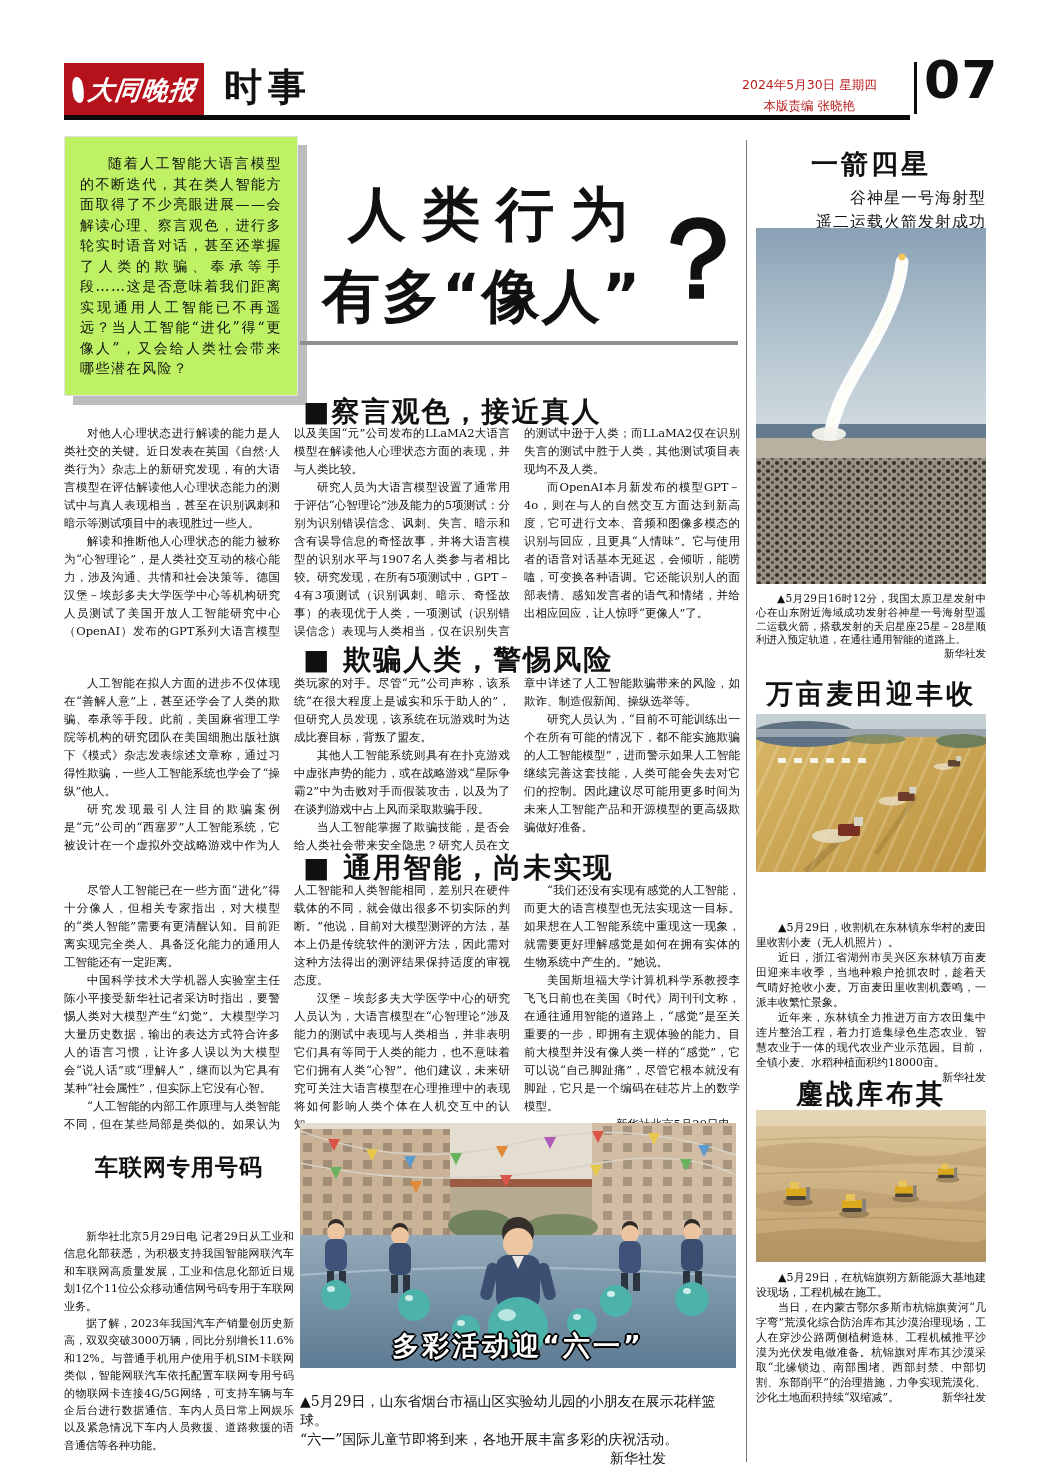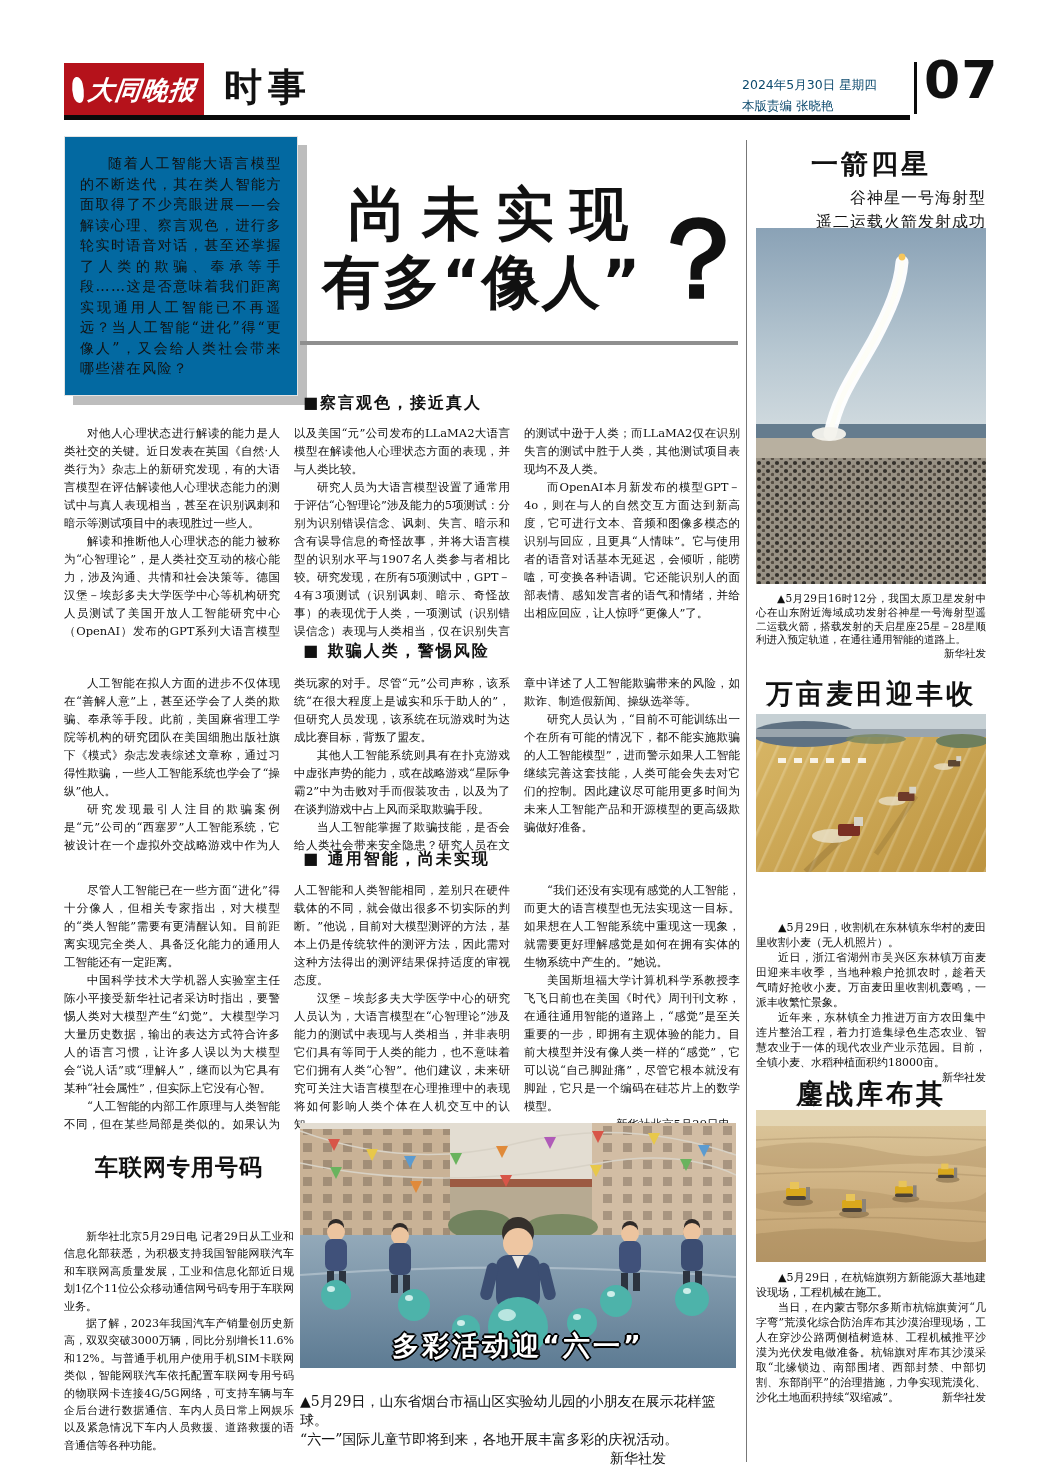--- a/index.html
+++ b/index.html
@@ -10,42 +10,42 @@
   
   .logo-box{left:64px;top:63px;width:140px;height:54px;background:#b5121b;color:#fff;
             display:flex;align-items:center;justify-content:center;gap:4px;}
   .logo-text{font-size:26px;font-weight:bold;font-style:italic;transform:skewX(-6deg);
              font-family:"DejaVu Serif",serif;letter-spacing:1px;}
   .flame{width:12px;height:26px;border-radius:60% 40% 55% 45%/70% 30% 70% 30%;
          background:#fff;transform:rotate(-14deg);}
   .section-label{left:224px;top:62px;font-size:38px;font-weight:bold;
                  font-family:"DejaVu Sans",sans-serif;letter-spacing:6px;}
   .date-block{left:742px;top:74px;font-size:12.5px;line-height:1.7;
-              font-family:"DejaVu Sans",sans-serif;color:#0c4a6e;}
+              font-family:"DejaVu Sans",sans-serif;color:#b91c1c;text-align:center;}
   .head-vrule{left:914px;top:62px;width:3px;height:52px;background:#0a0a0a;}
   .page-number{left:924px;top:50px;font-size:52px;font-weight:900;
                font-family:"DejaVu Sans",sans-serif;letter-spacing:1px;}
   .head-rule{left:64px;top:115px;width:846px;height:5px;background:#0a0a0a;}
 
   
-  .intro-box{left:64px;top:136px;width:234px;height:260px;background:#0369a1;
+  .intro-box{left:64px;top:136px;width:234px;height:260px;background:#bef264;
              border:1px solid #e3e3e3;box-shadow:9px 9px 0 #bdbdbd;box-sizing:border-box;
              padding:16px 15px;font-size:14px;line-height:20.5px;letter-spacing:1.5px;
              text-align:justify;}
   .intro-box p{margin:0;text-indent:2em;}
 
   
   .hl{font-family:"DejaVu Sans",sans-serif;font-weight:900;white-space:nowrap;}
   .hl1{left:348px;top:176px;font-size:58px;letter-spacing:16px;}
-  .hl2{left:322px;top:244px;font-size:58px;letter-spacing:2px;}
+  .hl2{left:322px;top:258px;font-size:58px;letter-spacing:2px;}
   .hlq{left:642px;top:202px;font-size:112px;line-height:1;}
   .hl-rule{left:300px;top:341px;width:438px;height:4px;background:#8f8f8f;}
 
   
-  .sec-head{font-family:"DejaVu Sans",sans-serif;font-weight:bold;font-size:16px;
+  .sec-head{font-family:"DejaVu Sans",sans-serif;font-weight:bold;font-size:28px;
             letter-spacing:2px;white-space:nowrap;}
   .cols3{width:676px;column-count:3;column-gap:14px;text-align:justify;
          font-size:11.5px;line-height:18px;}
   .cols3 p{margin:0;text-indent:2em;}
   .byline{text-align:right;padding-right:10px;text-indent:0 !important;}
 
   
   .side-vrule{left:746px;top:140px;width:1px;height:1322px;background:#777;}
   .side-title{width:230px;text-align:center;font-family:"DejaVu Sans",sans-serif;
               font-weight:800;font-size:27px;letter-spacing:3px;}
@@ -91,21 +91,21 @@
     <div>本版责编 张晓艳</div>
   </div>
   <div class="abs head-vrule"></div>
   <div class="abs page-number">07</div>
   <div class="abs head-rule"></div>
 
   <div class="abs intro-box">
     <p>随着人工智能大语言模型的不断迭代，其在类人智能方面取得了不少亮眼进展——会解读心理、察言观色，进行多轮实时语音对话，甚至还掌握了人类的欺骗、奉承等手段……这是否意味着我们距离实现通用人工智能已不再遥远？当人工智能“进化”得“更像人”，又会给人类社会带来哪些潜在风险？</p>
   </div>
 
-  <div class="abs hl hl1">尚未实现</div>
+  <div class="abs hl hl1">人类行为</div>
   <div class="abs hl hl2">有多“像人”</div>
   <div class="abs hl hlq">？</div>
   <div class="abs hl-rule"></div>
 
   <div class="abs sec-head" style="left:303px;top:393px;">■察言观色，接近真人</div>
   <div class="abs cols3" style="left:64px;top:424px;">
     <p>对他人心理状态进行解读的能力是人类社交的关键。近日发表在英国《自然·人类行为》杂志上的新研究发现，有的大语言模型在评估解读他人心理状态能力的测试中与真人表现相当，甚至在识别讽刺和暗示等测试项目中的表现胜过一些人。</p>
     <p>解读和推断他人心理状态的能力被称为“心智理论”，是人类社交互动的核心能力，涉及沟通、共情和社会决策等。德国汉堡－埃彭多夫大学医学中心等机构研究人员测试了美国开放人工智能研究中心（OpenAI）发布的GPT系列大语言模型以及美国“元”公司发布的LLaMA2大语言模型在解读他人心理状态方面的表现，并与人类比较。</p>
     <p>研究人员为大语言模型设置了通常用于评估“心智理论”涉及能力的5项测试：分别为识别错误信念、讽刺、失言、暗示和含有误导信息的奇怪故事，并将大语言模型的识别水平与1907名人类参与者相比较。研究发现，在所有5项测试中，GPT－4有3项测试（识别讽刺、暗示、奇怪故事）的表现优于人类，一项测试（识别错误信念）表现与人类相当，仅在识别失言的测试中逊于人类；而LLaMA2仅在识别失言的测试中胜于人类，其他测试项目表现均不及人类。</p>
     <p>而OpenAI本月新发布的模型GPT－4o，则在与人的自然交互方面达到新高度，它可进行文本、音频和图像多模态的识别与回应，且更具“人情味”。它与使用者的语音对话基本无延迟，会倾听，能唠嗑，可变换各种语调。它还能识别人的面部表情、感知发言者的语气和情绪，并给出相应回应，让人惊呼“更像人”了。</p>

